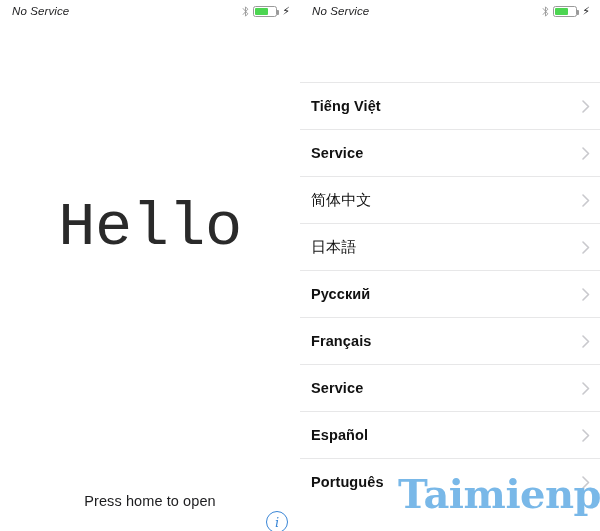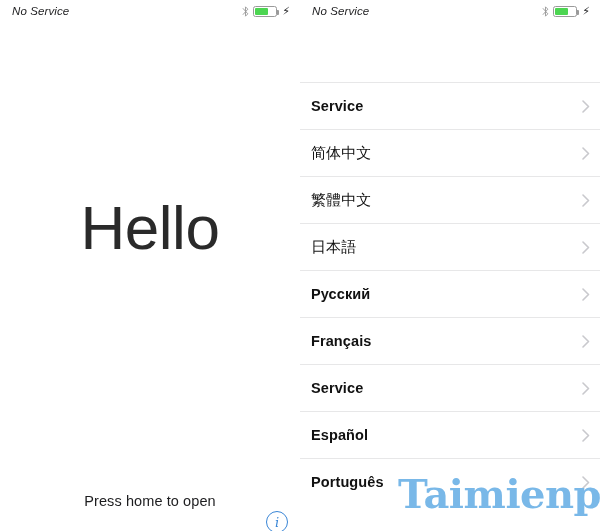--- a/index.html
+++ b/index.html
@@ -38,21 +38,21 @@
   .bolt { font-size:11px; color:#1d1d1f; line-height:1; margin-left:1px; }
 
   
   .left-panel {
     position:absolute; left:0; top:22px;
     width:300px; height:509px; background:#fff;
   }
   .hello {
     position:absolute; left:0; top:175px; width:300px;
     text-align:center;
-    font-family:Liberation Sans, sans-serif;
+    font-family:Liberation Mono, monospace;
     font-size:62px; font-weight:100; color:#2a2a2a;
     letter-spacing:-0.5px; line-height:1;
   }
   .press-home {
     position:absolute; left:0; top:459px; width:300px;
     text-align:center; font-size:14.5px; color:#1d1d1f;
     font-weight:400; letter-spacing:0.1px;margin-top:12px;
   }
   .info-btn {
     position:absolute; left:266px; top:489px;
@@ -134,41 +134,41 @@
 
   <div class="left-panel">
     <div class="hello">Hello</div>
     <div class="press-home">Press home to open</div>
     <div class="info-btn">i</div>
   </div>
 
   <div class="right-panel">
     <div class="lang-list">
 
+      <div class="lang-row">
+        <span class="lang-label">Tiếng Việt</span>
+        <svg class="chev" viewBox="0 0 8 13">
+            <path d="M1 1 L6.5 6.5 L1 12" fill="none" stroke="#c9c9cd" stroke-width="1.6" stroke-linecap="round" stroke-linejoin="round"></path>
+          </svg>
+      </div>
 
       <div class="lang-row">
         <span class="lang-label">Service</span>
         <svg class="chev" viewBox="0 0 8 13">
             <path d="M1 1 L6.5 6.5 L1 12" fill="none" stroke="#c9c9cd" stroke-width="1.6" stroke-linecap="round" stroke-linejoin="round"></path>
           </svg>
       </div>
 
       <div class="lang-row">
         <span class="lang-label cjk">简体中文</span>
         <svg class="chev" viewBox="0 0 8 13">
             <path d="M1 1 L6.5 6.5 L1 12" fill="none" stroke="#c9c9cd" stroke-width="1.6" stroke-linecap="round" stroke-linejoin="round"></path>
           </svg>
       </div>
 
-      <div class="lang-row">
-        <span class="lang-label cjk">繁體中文</span>
-        <svg class="chev" viewBox="0 0 8 13">
-            <path d="M1 1 L6.5 6.5 L1 12" fill="none" stroke="#c9c9cd" stroke-width="1.6" stroke-linecap="round" stroke-linejoin="round"></path>
-          </svg>
-      </div>
 
       <div class="lang-row">
         <span class="lang-label cjk">日本語</span>
         <svg class="chev" viewBox="0 0 8 13">
             <path d="M1 1 L6.5 6.5 L1 12" fill="none" stroke="#c9c9cd" stroke-width="1.6" stroke-linecap="round" stroke-linejoin="round"></path>
           </svg>
       </div>
 
       <div class="lang-row">
         <span class="lang-label">Русский</span>

